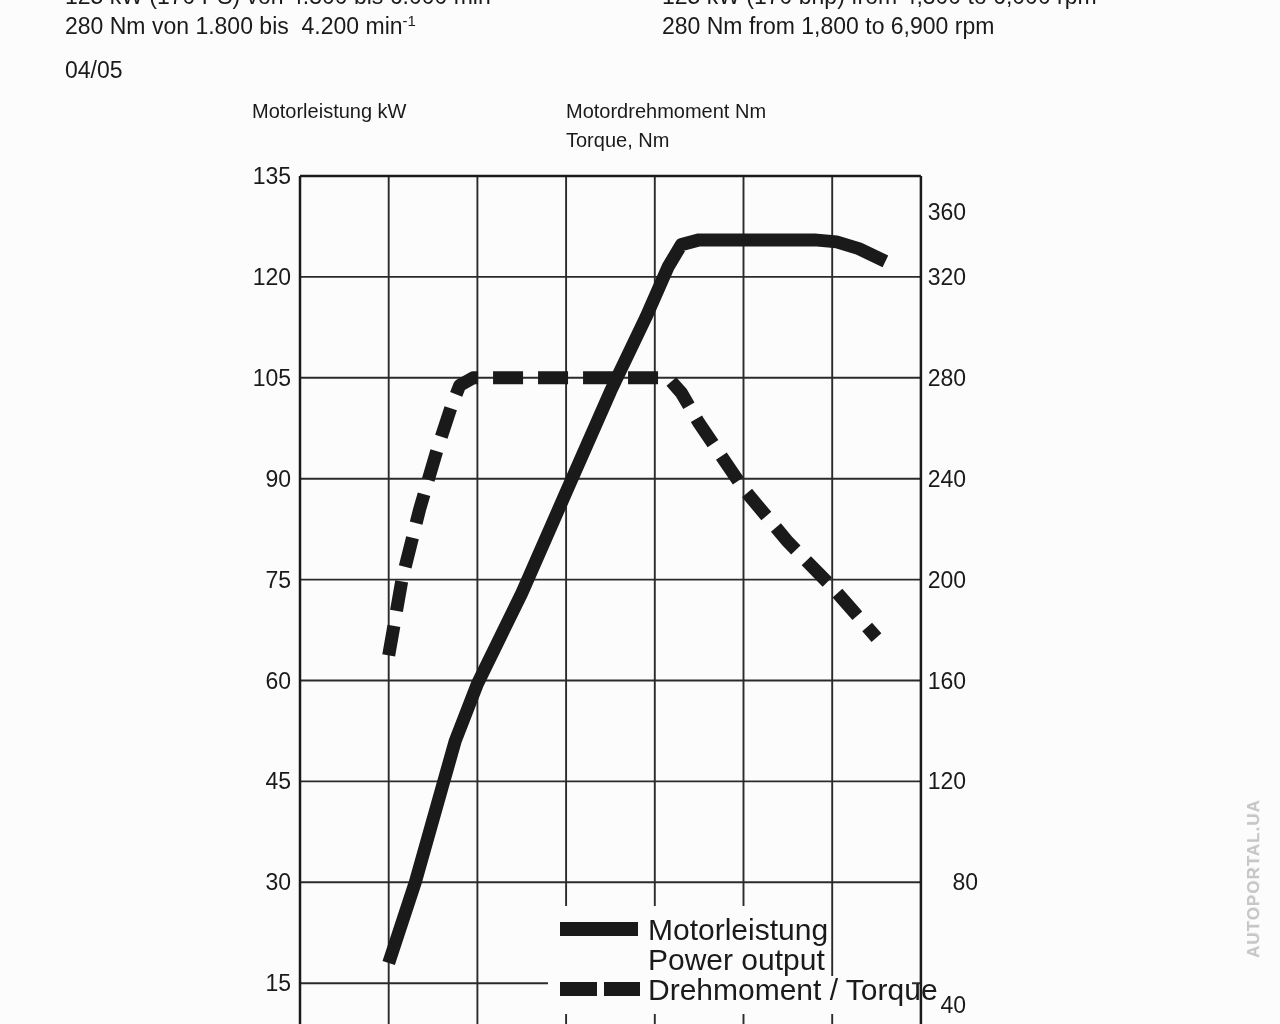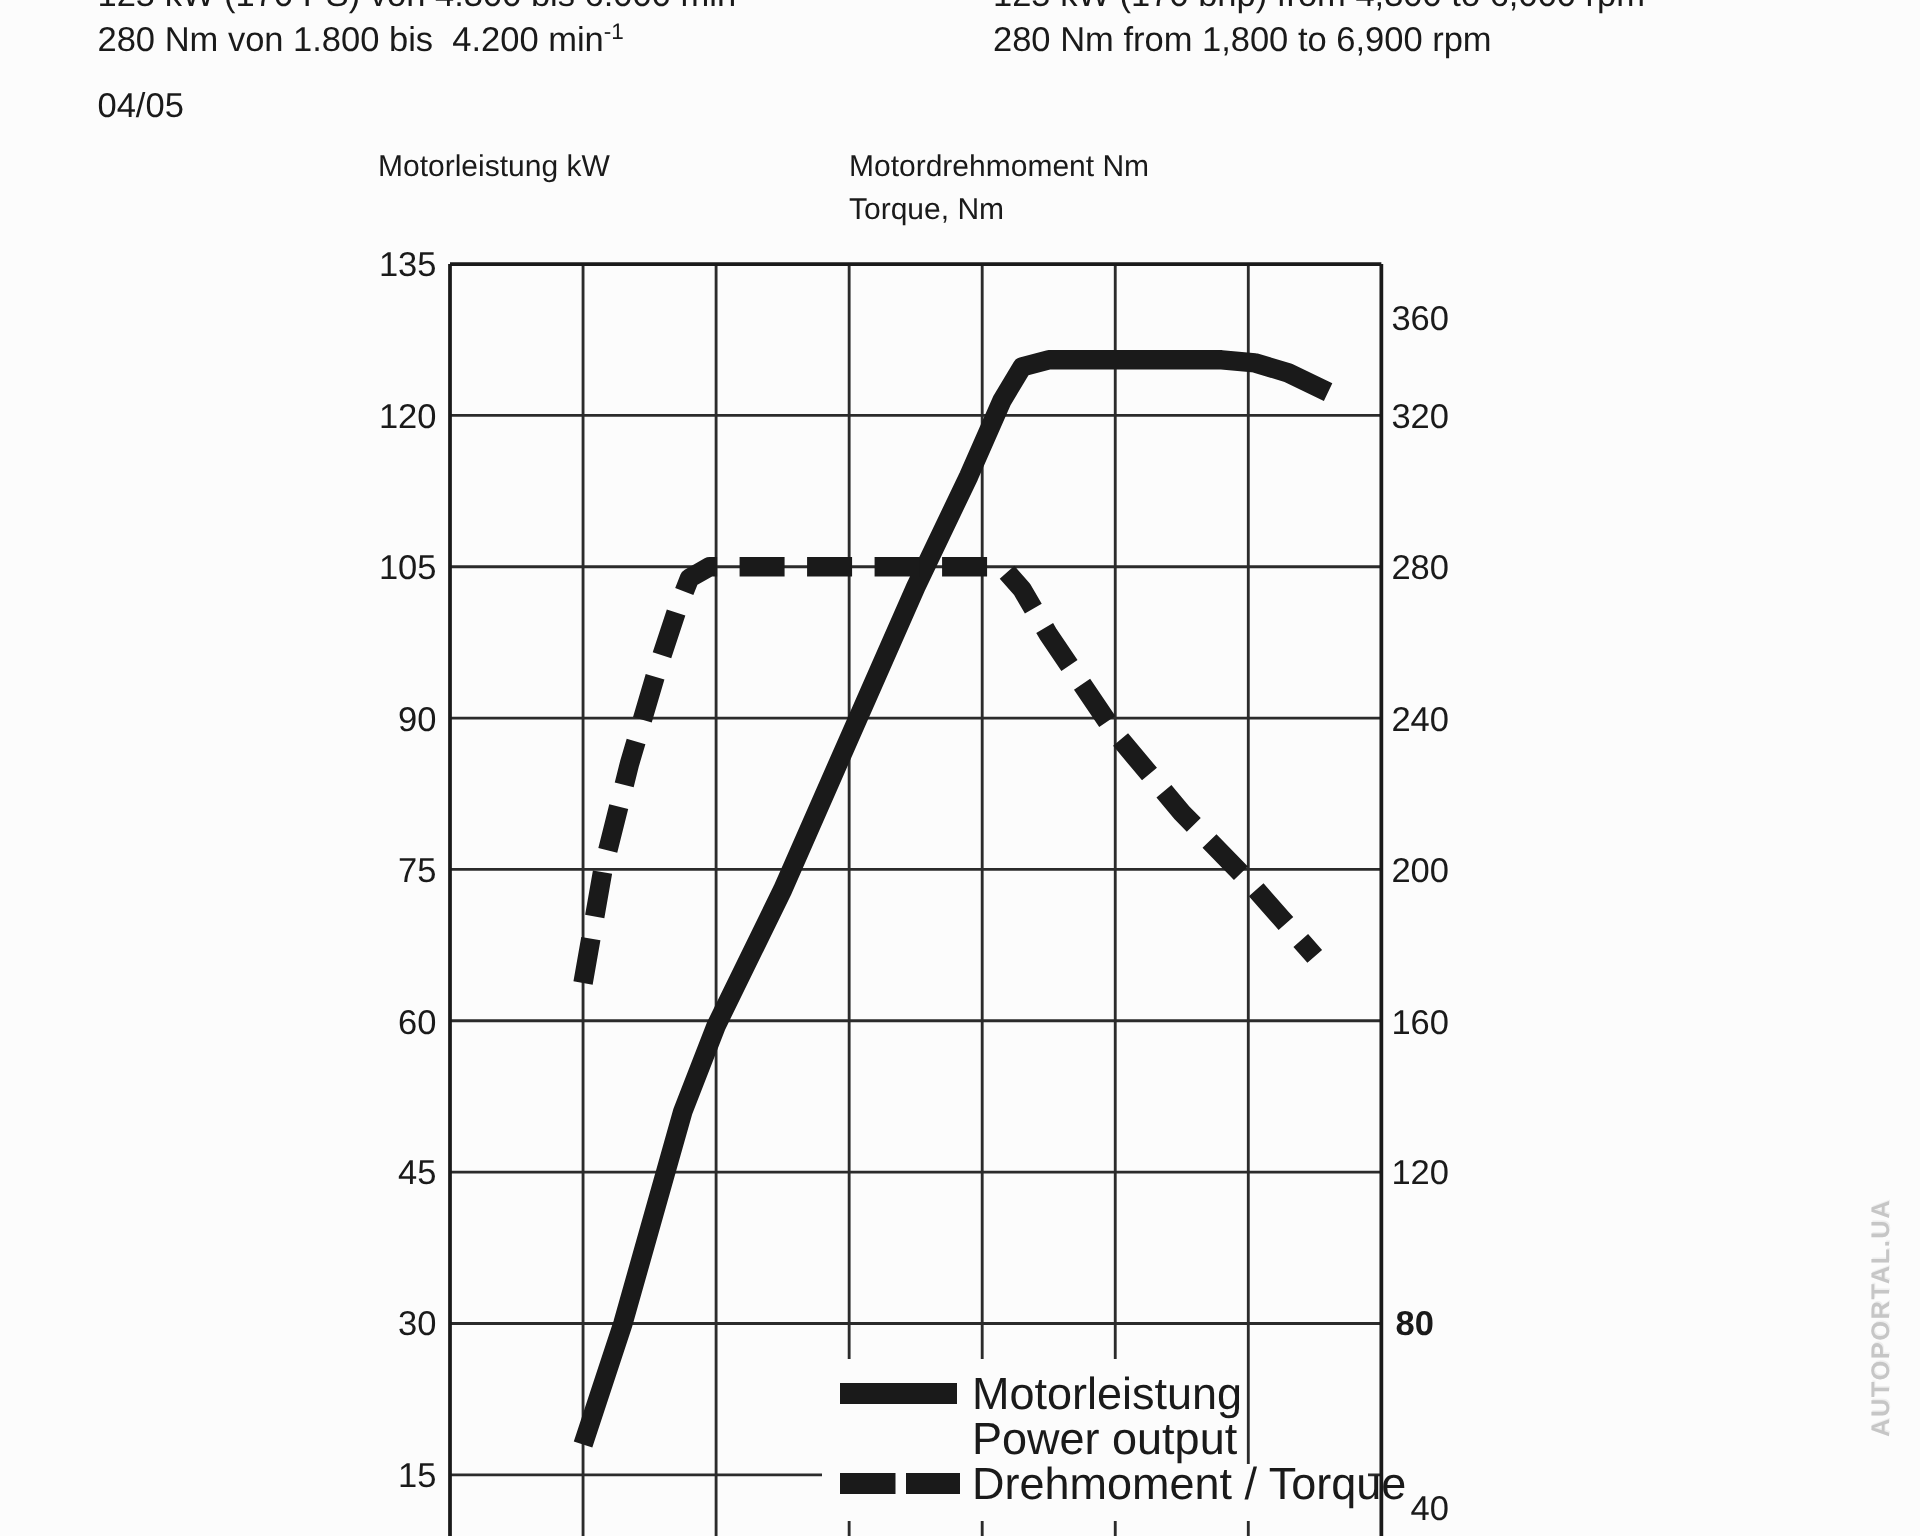--- a/index.html
+++ b/index.html
@@ -80,21 +80,21 @@
     <div class="abs tick tick-left" style="left: 201px; top: 970px;">15</div>
   </div>
 <div id="right-ticks">
     <div class="abs tick tick-right" style="left: 900px; top: 163px; margin-top: 36px;">360</div>
     <div class="abs tick tick-right" style="left: 900px; top: 264px;">320</div>
     <div class="abs tick tick-right" style="left: 900px; top: 365px;">280</div>
     <div class="abs tick tick-right" style="left: 900px; top: 466px;">240</div>
     <div class="abs tick tick-right" style="left: 900px; top: 567px;">200</div>
     <div class="abs tick tick-right" style="left: 900px; top: 668px;">160</div>
     <div class="abs tick tick-right" style="left: 900px; top: 768px;">120</div>
-    <div class="abs tick tick-right" style="left: 890px; top: 869px; font-weight: bold;">80</div>
+    <div class="abs tick tick-right" style="left: 912px; top: 869px;">80</div>
     <div class="abs tick tick-right" style="left: 900px; top: 992px;">40</div>
   </div>
 
 <div class="abs legend-label" style="left:648px;top:916px;">Motorleistung</div>
 <div class="abs legend-label" style="left:648px;top:946px;">Power output</div>
 <div class="abs legend-label" style="left:648px;top:976px;">Drehmoment / Torque</div>
 
 <div class="abs watermark" style="left:1244px;top:812px;height:146px;">AUTOPORTAL.UA</div>
 
 </body></html>

